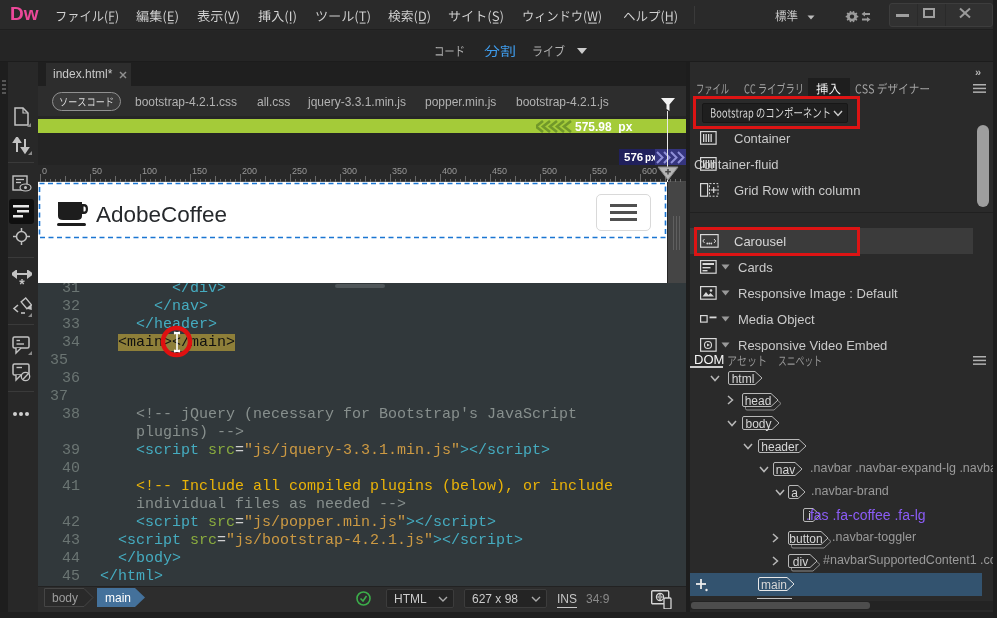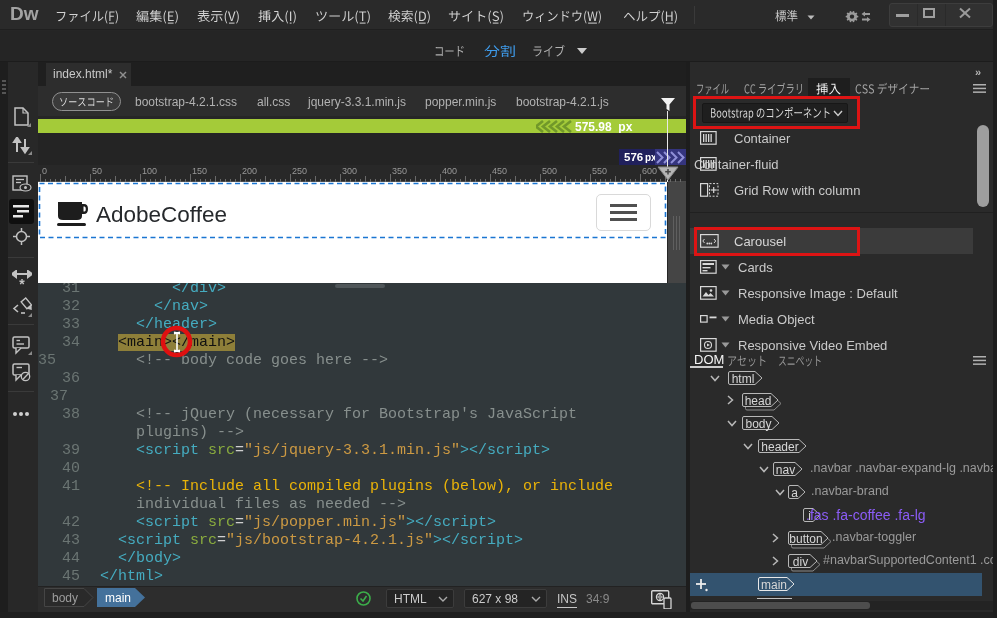--- a/index.html
+++ b/index.html
@@ -1,21 +1,21 @@
 <!DOCTYPE html>
 <html><head><meta charset="utf-8"><style>
 *{margin:0;padding:0;box-sizing:border-box}
 body{font-family:"Liberation Sans",sans-serif;background:#1d1d1d;width:997px;height:618px;overflow:hidden}
 #app{position:absolute;left:0;top:0;width:997px;height:618px;background:#262626;overflow:hidden}
 .mono{font-family:"Liberation Mono",monospace;font-size:15px;line-height:18px;white-space:pre}
 </style></head>
 <body>
 <div id="app">
 <div style="position:absolute;left:0;top:0;width:997px;height:30px;background:#2a2a2a;border-bottom:1px solid #1f1f1f"></div>
-<div style="position:absolute;left:10px;top:3px;font-size:19px;font-weight:bold;color:#a3a3a3;letter-spacing:0px">Dw</div>
+<div style="position:absolute;left:10px;top:3px;font-size:19px;font-weight:bold;color:#ec4899;letter-spacing:0px">Dw</div>
 <div style="position:absolute;left:55px;top:8px;width:66px;height:21px"><svg width="66" height="21" style="overflow:visible">
         <g transform="translate(0,13.0) scale(0.9417,1)">
           <path d="M11.2 -8.6Q11.1 -8.5 11.1 -8.3Q11.0 -8.2 11.0 -8.0Q10.9 -7.5 10.7 -6.9Q10.6 -6.2 10.3 -5.6Q10.1 -4.9 9.8 -4.3Q9.4 -3.7 9.1 -3.2Q8.5 -2.4 7.7 -1.8Q7.0 -1.1 6.1 -0.6Q5.1 -0.1 3.9 0.3L3.1 -0.7Q4.3 -1.0 5.3 -1.5Q6.2 -1.9 6.9 -2.5Q7.6 -3.1 8.1 -3.8Q8.6 -4.4 8.9 -5.2Q9.3 -5.9 9.5 -6.7Q9.7 -7.4 9.8 -8.1Q9.6 -8.1 9.1 -8.1Q8.6 -8.1 7.9 -8.1Q7.3 -8.1 6.5 -8.1Q5.8 -8.1 5.1 -8.1Q4.4 -8.1 3.9 -8.1Q3.4 -8.1 3.2 -8.1Q2.8 -8.1 2.5 -8.0Q2.1 -8.0 1.9 -8.0V-9.2Q2.1 -9.1 2.3 -9.1Q2.5 -9.1 2.7 -9.1Q3.0 -9.1 3.2 -9.1Q3.3 -9.1 3.7 -9.1Q4.1 -9.1 4.7 -9.1Q5.2 -9.1 5.9 -9.1Q6.5 -9.1 7.1 -9.1Q7.8 -9.1 8.3 -9.1Q8.8 -9.1 9.2 -9.1Q9.6 -9.1 9.7 -9.1Q9.9 -9.1 10.0 -9.1Q10.2 -9.1 10.4 -9.2Z M24.3 -6.6Q24.2 -6.5 24.1 -6.4Q24.0 -6.3 24.0 -6.2Q23.8 -6.0 23.6 -5.6Q23.3 -5.2 23.0 -4.8Q22.6 -4.3 22.2 -3.9Q21.8 -3.5 21.3 -3.2L20.5 -3.8Q21.0 -4.0 21.4 -4.5Q21.8 -4.9 22.2 -5.3Q22.6 -5.8 22.7 -6.1Q22.6 -6.1 22.1 -6.1Q21.6 -6.1 20.9 -6.1Q20.3 -6.1 19.5 -6.1Q18.8 -6.1 18.2 -6.1Q17.5 -6.1 17.1 -6.1Q16.7 -6.1 16.5 -6.1Q16.2 -6.1 15.9 -6.1Q15.6 -6.1 15.3 -6.1V-7.1Q15.6 -7.1 15.9 -7.1Q16.2 -7.1 16.5 -7.1Q16.7 -7.1 17.1 -7.1Q17.6 -7.1 18.3 -7.1Q18.9 -7.1 19.7 -7.1Q20.4 -7.1 21.1 -7.1Q21.8 -7.1 22.3 -7.1Q22.8 -7.1 23.0 -7.1Q23.0 -7.1 23.2 -7.1Q23.3 -7.1 23.4 -7.1Q23.6 -7.1 23.7 -7.1ZM19.9 -5.2Q19.9 -4.4 19.8 -3.7Q19.8 -2.9 19.6 -2.3Q19.4 -1.6 19.1 -1.0Q18.8 -0.4 18.2 0.1Q17.7 0.6 16.8 1.0L15.9 0.3Q16.1 0.2 16.4 0.1Q16.6 0.0 16.8 -0.1Q17.7 -0.7 18.1 -1.4Q18.5 -2.1 18.7 -2.8Q18.8 -3.6 18.8 -4.5Q18.8 -4.6 18.8 -4.8Q18.8 -5.0 18.7 -5.2Z M27.1 -4.7Q28.8 -5.2 30.3 -5.8Q31.7 -6.4 32.8 -7.1Q33.5 -7.5 34.1 -8.1Q34.8 -8.6 35.3 -9.1Q35.9 -9.6 36.4 -10.2L37.2 -9.4Q36.7 -8.8 36.0 -8.2Q35.4 -7.7 34.7 -7.2Q34.0 -6.6 33.2 -6.2Q32.5 -5.7 31.6 -5.3Q30.7 -4.8 29.7 -4.4Q28.7 -4.0 27.6 -3.7ZM32.6 -6.6 33.7 -6.9V-1.0Q33.7 -0.7 33.7 -0.5Q33.7 -0.2 33.7 0.0Q33.8 0.3 33.8 0.4H32.5Q32.5 0.3 32.5 0.0Q32.6 -0.2 32.6 -0.5Q32.6 -0.7 32.6 -1.0Z M45.8 -0.3Q45.8 -0.4 45.9 -0.6Q45.9 -0.8 45.9 -1.0Q45.9 -1.1 45.9 -1.6Q45.9 -2.0 45.9 -2.7Q45.9 -3.3 45.9 -4.1Q45.9 -4.8 45.9 -5.6Q45.9 -6.3 45.9 -7.0Q45.9 -7.7 45.9 -8.1Q45.9 -8.6 45.9 -8.8Q45.9 -9.2 45.9 -9.4Q45.8 -9.7 45.8 -9.8H47.0Q47.0 -9.7 47.0 -9.4Q47.0 -9.2 47.0 -8.8Q47.0 -8.6 47.0 -8.1Q47.0 -7.7 47.0 -7.0Q47.0 -6.4 47.0 -5.6Q47.0 -4.9 47.0 -4.1Q47.0 -3.4 47.0 -2.8Q47.0 -2.2 47.0 -1.8Q47.0 -1.4 47.0 -1.3Q47.6 -1.6 48.3 -2.0Q49.0 -2.5 49.6 -3.1Q50.3 -3.8 50.8 -4.5L51.4 -3.6Q50.8 -2.8 50.1 -2.2Q49.3 -1.5 48.5 -0.9Q47.7 -0.4 46.9 0.0Q46.8 0.1 46.7 0.2Q46.6 0.2 46.5 0.3ZM39.9 -0.3Q40.7 -0.9 41.3 -1.8Q41.8 -2.6 42.1 -3.5Q42.3 -4.0 42.3 -4.6Q42.4 -5.3 42.5 -6.1Q42.5 -6.8 42.5 -7.5Q42.5 -8.2 42.5 -8.8Q42.5 -9.1 42.5 -9.3Q42.5 -9.5 42.4 -9.7H43.6Q43.6 -9.6 43.6 -9.5Q43.6 -9.3 43.6 -9.2Q43.5 -9.0 43.5 -8.8Q43.5 -8.2 43.5 -7.5Q43.5 -6.8 43.5 -6.0Q43.4 -5.2 43.4 -4.4Q43.3 -3.7 43.1 -3.2Q42.9 -2.2 42.3 -1.3Q41.7 -0.4 40.8 0.3Z M55.1 2.6Q54.2 1.1 53.7 -0.5Q53.2 -2.1 53.2 -4.0Q53.2 -6.0 53.7 -7.6Q54.2 -9.2 55.1 -10.6L55.8 -10.3Q55.0 -8.9 54.6 -7.3Q54.2 -5.7 54.2 -4.0Q54.2 -2.4 54.6 -0.8Q55.0 0.8 55.8 2.2Z M57.7 0.0V-9.5H63.2V-8.5H58.9V-5.3H62.5V-4.3H58.9V0.0Z M64.9 2.6 64.1 2.2Q65.0 0.8 65.4 -0.8Q65.8 -2.4 65.8 -4.0Q65.8 -5.7 65.4 -7.3Q65.0 -8.9 64.1 -10.3L64.9 -10.6Q65.8 -9.2 66.3 -7.6Q66.8 -6.0 66.8 -4.0Q66.8 -2.1 66.3 -0.5Q65.8 1.1 64.9 2.6Z" fill="#d2d2d2"></path>
           <rect x="57.4" y="1.6" width="5.2" height="1" fill="#d2d2d2"></rect>
         </g>
       </svg></div>
 <div style="position:absolute;left:136px;top:8px;width:45px;height:21px"><svg width="45" height="21" style="overflow:visible">
         <g transform="translate(0,13.0) scale(1.0131,1)">
           <path d="M8.0 -4.3H8.7V0.9H8.0ZM9.7 -4.3H10.3V0.9H9.7ZM5.1 -10.1H12.3V-9.3H5.1ZM6.7 -2.2H11.8V-1.5H6.7ZM5.6 -8.4H6.5V-5.5Q6.5 -4.8 6.4 -4.0Q6.4 -3.2 6.2 -2.3Q6.0 -1.5 5.7 -0.7Q5.4 0.2 4.9 0.9Q4.9 0.8 4.7 0.7Q4.6 0.6 4.4 0.5Q4.3 0.4 4.2 0.3Q4.7 -0.3 5.0 -1.1Q5.2 -1.8 5.4 -2.6Q5.5 -3.4 5.6 -4.2Q5.6 -4.9 5.6 -5.6ZM6.0 -8.4H11.9V-5.4H6.0V-6.2H11.0V-7.6H6.0ZM6.3 -4.5H11.9V-3.8H7.0V1.0H6.3ZM11.4 -4.5H12.2V0.1Q12.2 0.4 12.2 0.6Q12.1 0.8 11.9 0.9Q11.7 1.0 11.5 1.0Q11.2 1.0 10.8 1.0Q10.8 0.9 10.7 0.6Q10.7 0.4 10.6 0.2Q10.8 0.2 11.0 0.2Q11.2 0.2 11.3 0.2Q11.4 0.2 11.4 0.1ZM2.6 -10.9 3.4 -10.6Q3.2 -10.1 2.9 -9.6Q2.6 -9.1 2.3 -8.6Q2.1 -8.1 1.8 -7.7L1.2 -8.0Q1.4 -8.4 1.7 -8.9Q1.9 -9.4 2.2 -10.0Q2.4 -10.5 2.6 -10.9ZM3.9 -9.4 4.7 -9.1Q4.3 -8.3 3.8 -7.5Q3.3 -6.7 2.7 -6.0Q2.2 -5.2 1.7 -4.7L1.2 -5.0Q1.5 -5.4 1.9 -6.0Q2.3 -6.5 2.6 -7.1Q3.0 -7.7 3.3 -8.3Q3.7 -8.9 3.9 -9.4ZM0.5 -8.2 1.0 -8.8Q1.3 -8.5 1.7 -8.2Q2.0 -7.8 2.3 -7.4Q2.6 -7.0 2.8 -6.7L2.3 -6.0Q2.1 -6.3 1.8 -6.7Q1.5 -7.1 1.2 -7.5Q0.8 -7.9 0.5 -8.2ZM3.4 -6.5 4.1 -6.8Q4.4 -6.3 4.6 -5.8Q4.8 -5.3 5.0 -4.9Q5.2 -4.4 5.2 -4.0L4.5 -3.7Q4.4 -4.1 4.3 -4.6Q4.1 -5.0 3.9 -5.5Q3.7 -6.1 3.4 -6.5ZM0.4 -5.2Q1.2 -5.2 2.3 -5.3Q3.4 -5.3 4.6 -5.4L4.6 -4.6Q3.5 -4.5 2.4 -4.4Q1.3 -4.4 0.5 -4.3ZM3.7 -3.3 4.4 -3.5Q4.6 -3.0 4.8 -2.3Q5.0 -1.7 5.0 -1.2L4.3 -0.9Q4.2 -1.4 4.1 -2.1Q3.9 -2.8 3.7 -3.3ZM1.2 -3.5 2.0 -3.4Q1.8 -2.4 1.6 -1.5Q1.4 -0.7 1.1 -0.0Q1.0 -0.1 0.9 -0.2Q0.7 -0.2 0.6 -0.3Q0.4 -0.4 0.3 -0.4Q0.7 -1.0 0.9 -1.8Q1.0 -2.6 1.2 -3.5ZM2.5 -4.8H3.3V1.0H2.5Z M13.7 -3.0H25.3V-2.2H13.7ZM15.9 -7.7H23.9V-7.0H15.9ZM15.9 -6.2H24.0V-5.4H15.9ZM15.7 -9.4H24.5V-8.6H15.7ZM19.2 -8.9H20.2V-4.3H19.2ZM19.0 -4.0H20.0V1.0H19.0ZM18.8 -2.7 19.5 -2.3Q19.1 -1.8 18.4 -1.3Q17.8 -0.8 17.0 -0.4Q16.3 0.0 15.5 0.3Q14.7 0.7 14.0 0.9Q13.9 0.7 13.7 0.5Q13.5 0.2 13.4 0.1Q14.1 -0.1 14.9 -0.4Q15.6 -0.7 16.4 -1.0Q17.1 -1.4 17.7 -1.8Q18.3 -2.2 18.8 -2.7ZM20.2 -2.7Q20.6 -2.3 21.2 -1.8Q21.9 -1.4 22.6 -1.1Q23.3 -0.7 24.1 -0.5Q24.9 -0.2 25.6 -0.0Q25.5 0.1 25.4 0.2Q25.2 0.4 25.1 0.5Q25.0 0.7 25.0 0.8Q24.2 0.6 23.5 0.3Q22.7 -0.1 21.9 -0.5Q21.2 -0.9 20.6 -1.3Q19.9 -1.8 19.4 -2.3ZM19.8 -10.9 20.9 -10.8Q20.7 -10.3 20.4 -9.7Q20.1 -9.2 19.8 -8.9L19.0 -9.0Q19.2 -9.4 19.5 -10.0Q19.7 -10.5 19.8 -10.9ZM16.4 -10.9 17.5 -10.8Q17.1 -10.0 16.6 -9.3Q16.1 -8.5 15.5 -7.8Q14.8 -7.1 14.1 -6.4Q14.0 -6.6 13.9 -6.7Q13.7 -6.8 13.6 -6.9Q13.5 -7.0 13.4 -7.1Q14.1 -7.7 14.7 -8.3Q15.3 -9.0 15.7 -9.7Q16.2 -10.4 16.4 -10.9ZM15.3 -8.8H16.2V-4.6H25.0V-3.8H15.3Z M29.1 2.6Q28.2 1.1 27.7 -0.5Q27.2 -2.1 27.2 -4.0Q27.2 -6.0 27.7 -7.6Q28.2 -9.2 29.1 -10.6L29.8 -10.3Q29.0 -8.9 28.6 -7.3Q28.2 -5.7 28.2 -4.0Q28.2 -2.4 28.6 -0.8Q29.0 0.8 29.8 2.2Z M31.7 0.0V-9.5H37.2V-8.5H32.9V-5.5H36.5V-4.5H32.9V-1.0H37.3V0.0Z M39.3 2.6 38.6 2.2Q39.4 0.8 39.9 -0.8Q40.3 -2.4 40.3 -4.0Q40.3 -5.7 39.9 -7.3Q39.4 -8.9 38.6 -10.3L39.3 -10.6Q40.2 -9.2 40.7 -7.6Q41.3 -6.0 41.3 -4.0Q41.3 -2.1 40.7 -0.5Q40.2 1.1 39.3 2.6Z" fill="#d2d2d2"></path>
           <rect x="31.4" y="1.6" width="5.7" height="1" fill="#d2d2d2"></rect>
@@ -412,22 +412,21 @@
 <div style="position:absolute;left:679px;top:216px;width:1px;height:34px;background:#5f5f5f"></div>
 <div style="position:absolute;left:38px;top:283px;width:648px;height:303px;background:#31383b;overflow:hidden">
       <div style="position:absolute;left:0px;top:-3px;width:42px;text-align:right;color:#6b7573" class="mono">31</div>
       <div style="position:absolute;left:62px;top:-3px" class="mono"><span style="color:#45acc0">        &lt;/div&gt;</span></div>
       <div style="position:absolute;left:0px;top:15px;width:42px;text-align:right;color:#6b7573" class="mono">32</div>
       <div style="position:absolute;left:62px;top:15px" class="mono"><span style="color:#45acc0">      &lt;/nav&gt;</span></div>
       <div style="position:absolute;left:0px;top:33px;width:42px;text-align:right;color:#6b7573" class="mono">33</div>
       <div style="position:absolute;left:62px;top:33px" class="mono"><span style="color:#45acc0">    &lt;/header&gt;</span></div>
       <div style="position:absolute;left:0px;top:51px;width:42px;text-align:right;color:#6b7573" class="mono">34</div>
       <div style="position:absolute;left:62px;top:51px" class="mono">  <span style="background:#8e7f39;color:#111111">&lt;main&gt;&lt;/main&gt;</span></div>
-      <div style="position:absolute;left:0px;top:69px;width:42px;text-align:left;color:#6b7573" class="mono">35</div>
-      <div style="position:absolute;left:62px;top:69px" class="mono"><span style="color:#878f8d">    &lt;!-- body code goes here --&gt;</span></div>
+      <div style="position:absolute;left:0px;top:69px;width:42px;text-align:center;color:#6b7573" class="mono">35</div>
       <div style="position:absolute;left:0px;top:87px;width:42px;text-align:right;color:#6b7573" class="mono">36</div>
       <div style="position:absolute;left:62px;top:87px" class="mono"></div>
       <div style="position:absolute;left:0px;top:105px;width:42px;text-align:center;color:#6b7573" class="mono">37</div>
       <div style="position:absolute;left:62px;top:105px" class="mono"></div>
       <div style="position:absolute;left:0px;top:123px;width:42px;text-align:right;color:#6b7573" class="mono">38</div>
       <div style="position:absolute;left:62px;top:123px" class="mono"><span style="color:#878f8d">    &lt;!-- jQuery (necessary for Bootstrap's JavaScript</span></div>
       <div style="position:absolute;left:62px;top:141px" class="mono"><span style="color:#878f8d">    plugins) --&gt;</span></div>
       <div style="position:absolute;left:0px;top:159px;width:42px;text-align:right;color:#6b7573" class="mono">39</div>
       <div style="position:absolute;left:62px;top:159px" class="mono"><span style="color:#45acc0">    &lt;script </span><span style="color:#8aac3e">src</span><span style="color:#cfcfcf">=</span><span style="color:#cd9a43">"js/jquery-3.3.1.min.js"</span><span style="color:#45acc0">&gt;&lt;/script&gt;</span></div>
       <div style="position:absolute;left:0px;top:177px;width:42px;text-align:right;color:#6b7573" class="mono">40</div>

